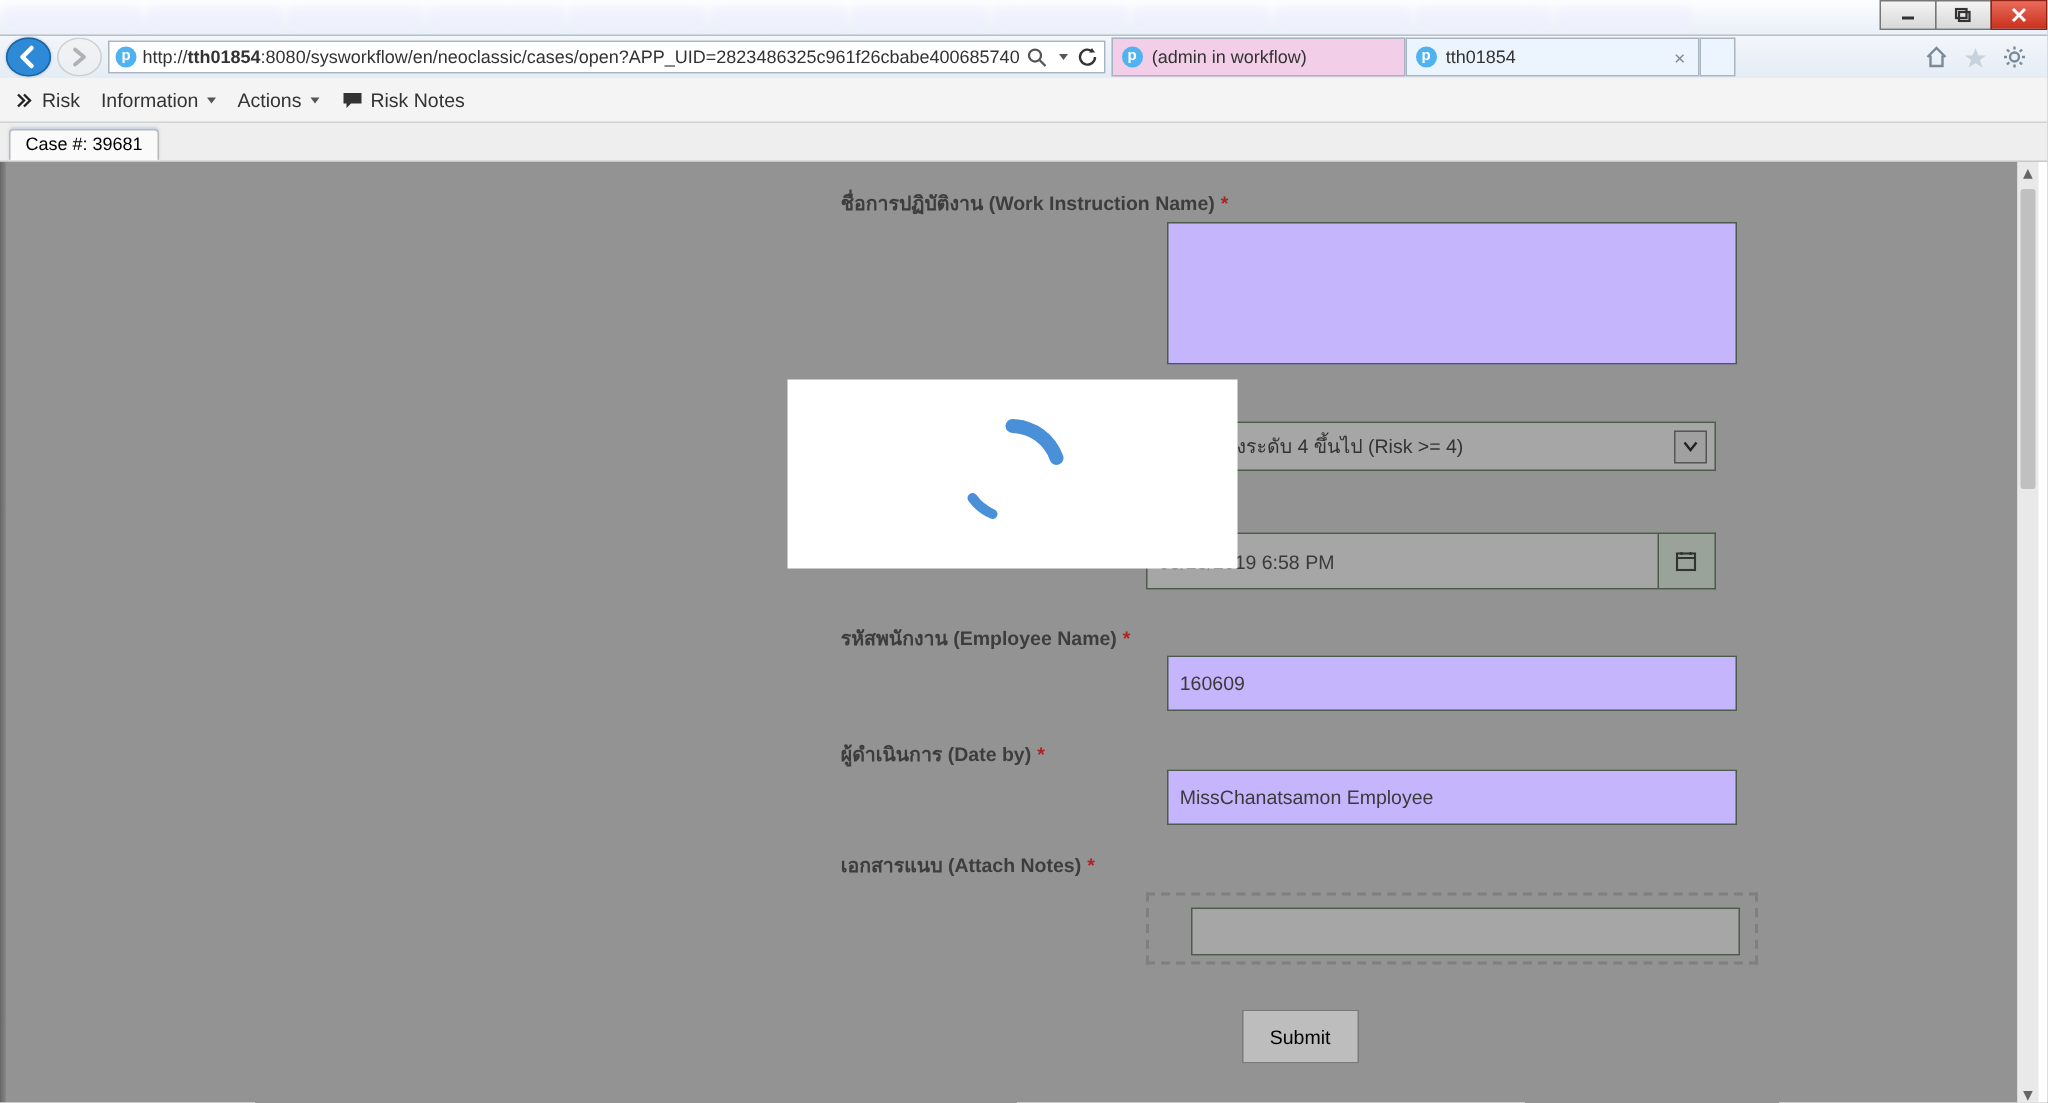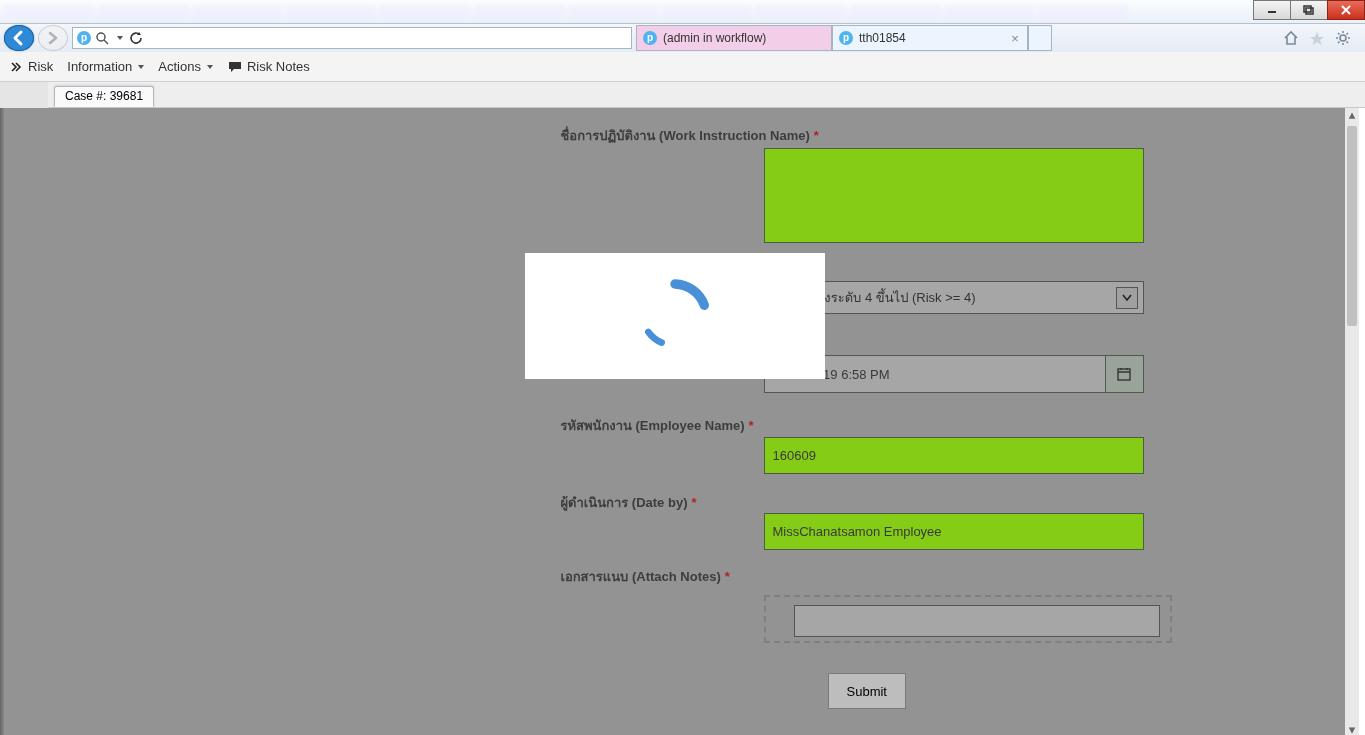--- a/index.html
+++ b/index.html
@@ -34,34 +34,34 @@
   .btab .closex { color:#888; font-size:13px; width:12px; text-align:center; }
   .addrright { margin-left:auto; display:flex; align-items:center; gap:10px; padding-right:10px; color:#6d7b88; }
   .addrright svg { display:block; }
 
   
   .apptoolbar { height:30px; background:#f4f4f4; border-bottom:1px solid #d0d0d0; display:flex; align-items:center; gap:14px; padding:0 10px; }
   .apptoolbar .item { display:flex; align-items:center; gap:4px; color:#333; font-size:13px; cursor:default; }
   .caret-dn { width:0; height:0; border-left:3px solid transparent; border-right:3px solid transparent; border-top:4px solid #555; margin-left:2px; }
 
   
-  .casetabrow { height:26px; background:#eee; border-bottom:1px solid #c8c8c8; display:flex; align-items:flex-end; padding-left:6px;margin-left:48px; }
+  .casetabrow { height:26px; background:#eee; border-bottom:1px solid #c8c8c8; display:flex; align-items:flex-end; padding-left:6px; }
   .casetab { background:#fafafa; border:1px solid #b8b8b8; border-bottom:1px solid #fafafa; border-radius:3px 3px 0 0; padding:2px 10px 3px; font-size:12px; color:#000; box-shadow:0 -1px 2px rgba(141,172,209,.4); }
 
   
   .mainwrap { position:relative; height:627px; background:#fff; }
   .graylayer { position:absolute; left:4px; top:0; right:20px; bottom:0; background:#939393; overflow:hidden; }
   .scrollbar { position:absolute; right:6px; top:0; width:14px; height:100%; background:#e9e9e9; }
   .scrollbar .thumb { position:absolute; left:2px; width:10px; background:#c0c0c0; border-radius:2px; }
   .scrollbar .arrow { position:absolute; left:2px; width:10px; height:12px; display:flex; align-items:center; justify-content:center; color:#666; }
 
   .form { margin:0 auto; width:1000px; position:relative; }
   .lbl { position:absolute; left:386px; color:#3d3d3d; font-weight:bold; font-size:13px; }
   .req { color:#b02222; margin-left:4px; }
-  .fld { position:absolute; left:589px; width:380px; height:37px; border:1px solid #4d5b4b; background:#84cc16; display:flex; align-items:center; padding:0 8px; color:#3a3a3a; font-size:13px; }
+  .fld { position:absolute; left:603px; width:380px; height:37px; border:1px solid #4d5b4b; background:#c4b5fd; display:flex; align-items:center; padding:0 8px; color:#3a3a3a; font-size:13px; }
   .fld.txt { height:95px; }
   .select { position:absolute; left:589px; width:380px; height:33px; border:1px solid #4d5b4b; background:#a6a6a6; display:flex; align-items:center; }
   .select .selval { flex:1; padding:0 8px; color:#333; font-size:13px; }
   .select .selbtn { width:22px; height:22px; margin-right:5px; border:1px solid #555; background:#a0a0a0; display:flex; align-items:center; justify-content:center; }
   .date { position:absolute; left:589px; width:380px; height:38px; display:flex; }
   .date .dval { flex:1; border:1px solid #4d5b4b; background:#a6a6a6; display:flex; align-items:center; padding:0 8px; color:#3a3a3a; font-size:13px; }
   .date .dbtn { width:38px; border:1px solid #4d5b4b; border-left:none; background:#9aa39a; display:flex; align-items:center; justify-content:center; }
   .dash { position:absolute; left:589px; width:408px; height:48px; border:2px dashed #7f7f7f; background:transparent; }
   .dash .inner { margin:8px 10px 8px 28px; height:32px; border:1px solid #4d5b4b; background:#a6a6a6; }
   .submit { position:absolute; left:653px; top:565px; height:36px; padding:0 18px; border:1px solid #7a7a7a; background:#bdbdbd; color:#000000; font-size:13px; display:flex; align-items:center; }
@@ -118,20 +118,21 @@
         <path d="M11 3 L5 9 L11 15" stroke="#fff" stroke-width="3" fill="none" stroke-linecap="round" stroke-linejoin="round"></path>
       </svg>
   </div>
   <div class="navbtn fwd">
     <svg width="16" height="16">
         <path d="M5 3 L11 8 L5 13" stroke="#888" stroke-width="2.5" fill="none" stroke-linecap="round" stroke-linejoin="round"></path>
       </svg>
   </div>
   <div class="urlwrap">
     <span class="favicon">p</span>
+    <span class="url"><span>http://</span><b>tth01854</b><span>:8080/sysworkflow/en/neoclassic/cases/open?APP_UID=2823486325c961f26cbabe400685740</span></span>
     <div class="urlicons">
       <svg width="14" height="14">
           <circle cx="6" cy="6" r="4" fill="none" stroke="#555" stroke-width="1.5"></circle>
           <path d="M9 9 L13 13" stroke="#555" stroke-width="1.5"></path>
         </svg>
       <div class="caret-dn"></div>
       <svg width="14" height="14">
           <path d="M12 7 A5 5 0 1 1 10.5 3.5" fill="none" stroke="#333" stroke-width="1.6"></path>
           <path d="M10 1 L12 4 L8 4 Z" fill="#333"></path>
         </svg>

